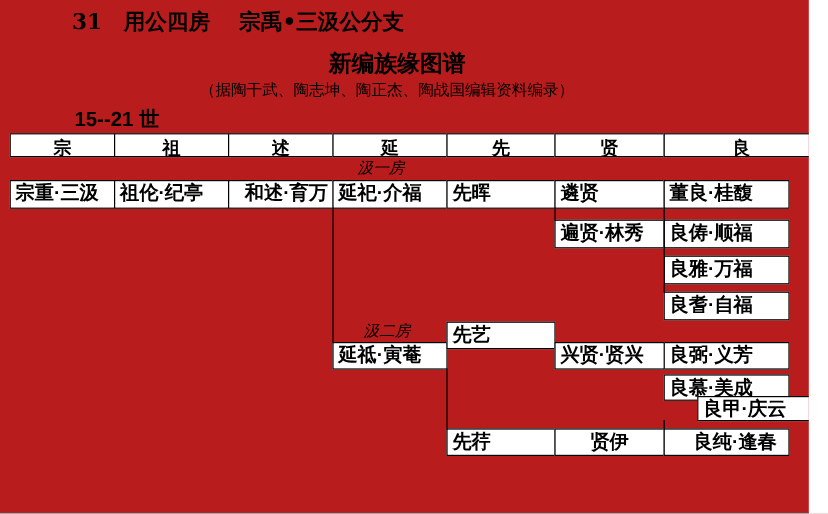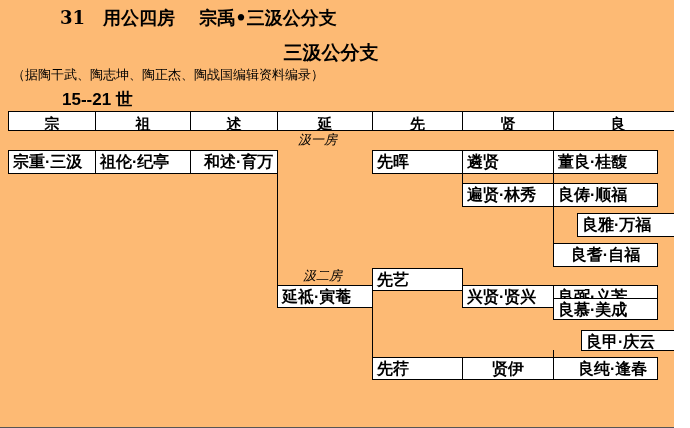--- a/index.html
+++ b/index.html
@@ -1,74 +1,75 @@
 <!DOCTYPE html>
 <html><head>
 <meta charset="utf-8">
 <style>
   html,body{margin:0;padding:0;background:#fff;}
-  #page{position:relative;width:674px;height:428px;background:#fdba74;overflow:hidden;
+  #page{position:relative;width:674px;height:428px;background:#b91c1c;overflow:hidden;
         font-family:"Liberation Sans",sans-serif;color:#000;text-decoration:underline;}
   .heading{position:absolute;left:60px;top:6px;font:bold 18px "DejaVu Serif",serif;white-space:pre;}
   .doc-title{position:absolute;left:0;top:40px;width:662px;text-align:center;
              font:bold 19px "DejaVu Serif",serif;}
-  .source-note{position:absolute;left:12px;top:66px;width:645px;text-align:left;
+  .source-note{position:absolute;left:0;top:66px;width:645px;text-align:center;
                font:13px "DejaVu Serif",serif;}
   .gen-range{position:absolute;left:62px;top:88px;font:bold 17px "Liberation Sans",sans-serif;}
   .cell{position:absolute;box-sizing:border-box;border:1px solid #000;background:#fff;
         font:bold 16px "Liberation Sans",sans-serif;line-height:19px;padding:1px 4px;
         white-space:nowrap;overflow:hidden;}
   .hdr{text-align:center;font-size:15px;padding:2px 0;}
   .ctr{text-align:center;}
   .branch-label{position:absolute;font:italic 13px "DejaVu Serif",serif;}
   .vline{position:absolute;width:1px;background:#000;}
   .page-edge{position:absolute;left:0;bottom:0;width:690px;height:1px;background:#555;}
 </style>
 </head>
 <body>
 
 <div id="page">
 
   <div class="heading">31　用公四房　 宗禹•三汲公分支</div>
-  <div class="doc-title">三汲公分支</div>
+  <div class="doc-title">新编族缘图谱</div>
   <div class="source-note">（据陶干武、陶志坤、陶正杰、陶战国编辑资料编录）</div>
   <div class="gen-range">15--21 世</div>
 
   <div class="cell hdr" style="left:8px;top:111px;width:88px;height:20px;">宗</div>
   <div class="cell hdr" style="left:95px;top:111px;width:96px;height:20px;">祖</div>
   <div class="cell hdr" style="left:190px;top:111px;width:88px;height:20px;">述</div>
   <div class="cell hdr" style="left:277px;top:111px;width:96px;height:20px;">延</div>
   <div class="cell hdr" style="left:372px;top:111px;width:91px;height:20px;">先</div>
   <div class="cell hdr" style="left:462px;top:111px;width:92px;height:20px;">贤</div>
   <div class="cell hdr" style="left:553px;top:111px;width:130px;height:20px;">良</div>
 
   <div class="branch-label" style="left:298px;top:131px;">汲一房</div>
 
   <div class="cell" style="left:8px;top:150px;width:88px;height:24px;">宗重·三汲</div>
   <div class="cell" style="left:95px;top:150px;width:96px;height:24px;">祖伦·纪亭</div>
   <div class="cell" style="left:190px;top:150px;width:88px;height:24px;padding-left:13px;">和述·育万</div>
+  <div class="cell" style="left:277px;top:150px;width:96px;height:24px;">延祀·介福</div>
   <div class="cell" style="left:372px;top:150px;width:91px;height:24px;">先晖</div>
   <div class="cell" style="left:462px;top:150px;width:92px;height:24px;">遴贤</div>
   <div class="cell" style="left:553px;top:150px;width:105px;height:24px;">董良·桂馥</div>
 
   <div class="cell" style="left:462px;top:183px;width:92px;height:24px;">遍贤·林秀</div>
   <div class="cell" style="left:553px;top:183px;width:105px;height:24px;">良俦·顺福</div>
 
-  <div class="cell" style="left:553px;top:213px;width:105px;height:24px;margin-left:24px;">良雅·万福</div>
+  <div class="cell" style="left:553px;top:213px;width:105px;height:24px;">良雅·万福</div>
 
-  <div class="cell" style="left:553px;top:243px;width:105px;height:24px;text-align:center;">良耆·自福</div>
+  <div class="cell" style="left:553px;top:243px;width:105px;height:24px;">良耆·自福</div>
 
   <div class="branch-label" style="left:303px;top:267px;">汲二房</div>
 
   <div class="cell" style="left:277px;top:285px;width:96px;height:23px;">延祗·寅菴</div>
   <div class="cell" style="left:372px;top:268px;width:91px;height:23px;">先艺</div>
   <div class="cell" style="left:553px;top:285px;width:105px;height:23px;">良弼·义芳</div>
   <div class="cell" style="left:462px;top:285px;width:92px;height:23px;">兴贤·贤兴</div>
 
-  <div class="cell" style="left:553px;top:298px;width:105px;height:22px;">良慕·美成</div>
+  <div class="cell" style="left:553px;top:312px;width:105px;height:22px;">良慕·美成</div>
   <div class="cell" style="left:553px;top:330px;width:105px;height:21px;margin-left:28px;">良甲·庆云</div>
 
   <div class="cell" style="left:372px;top:357px;width:91px;height:23px;">先荇</div>
   <div class="cell ctr" style="left:462px;top:357px;width:92px;height:23px;">贤伊</div>
   <div class="cell" style="left:553px;top:357px;width:105px;height:23px;padding-left:24px;">良纯·逢春</div>
 
   <div class="vline" style="left:277px;top:173px;height:113px;"></div>
   <div class="vline" style="left:462px;top:173px;height:11px;"></div>
   <div class="vline" style="left:553px;top:173px;height:71px;"></div>
   <div class="vline" style="left:372px;top:307px;height:51px;"></div>

